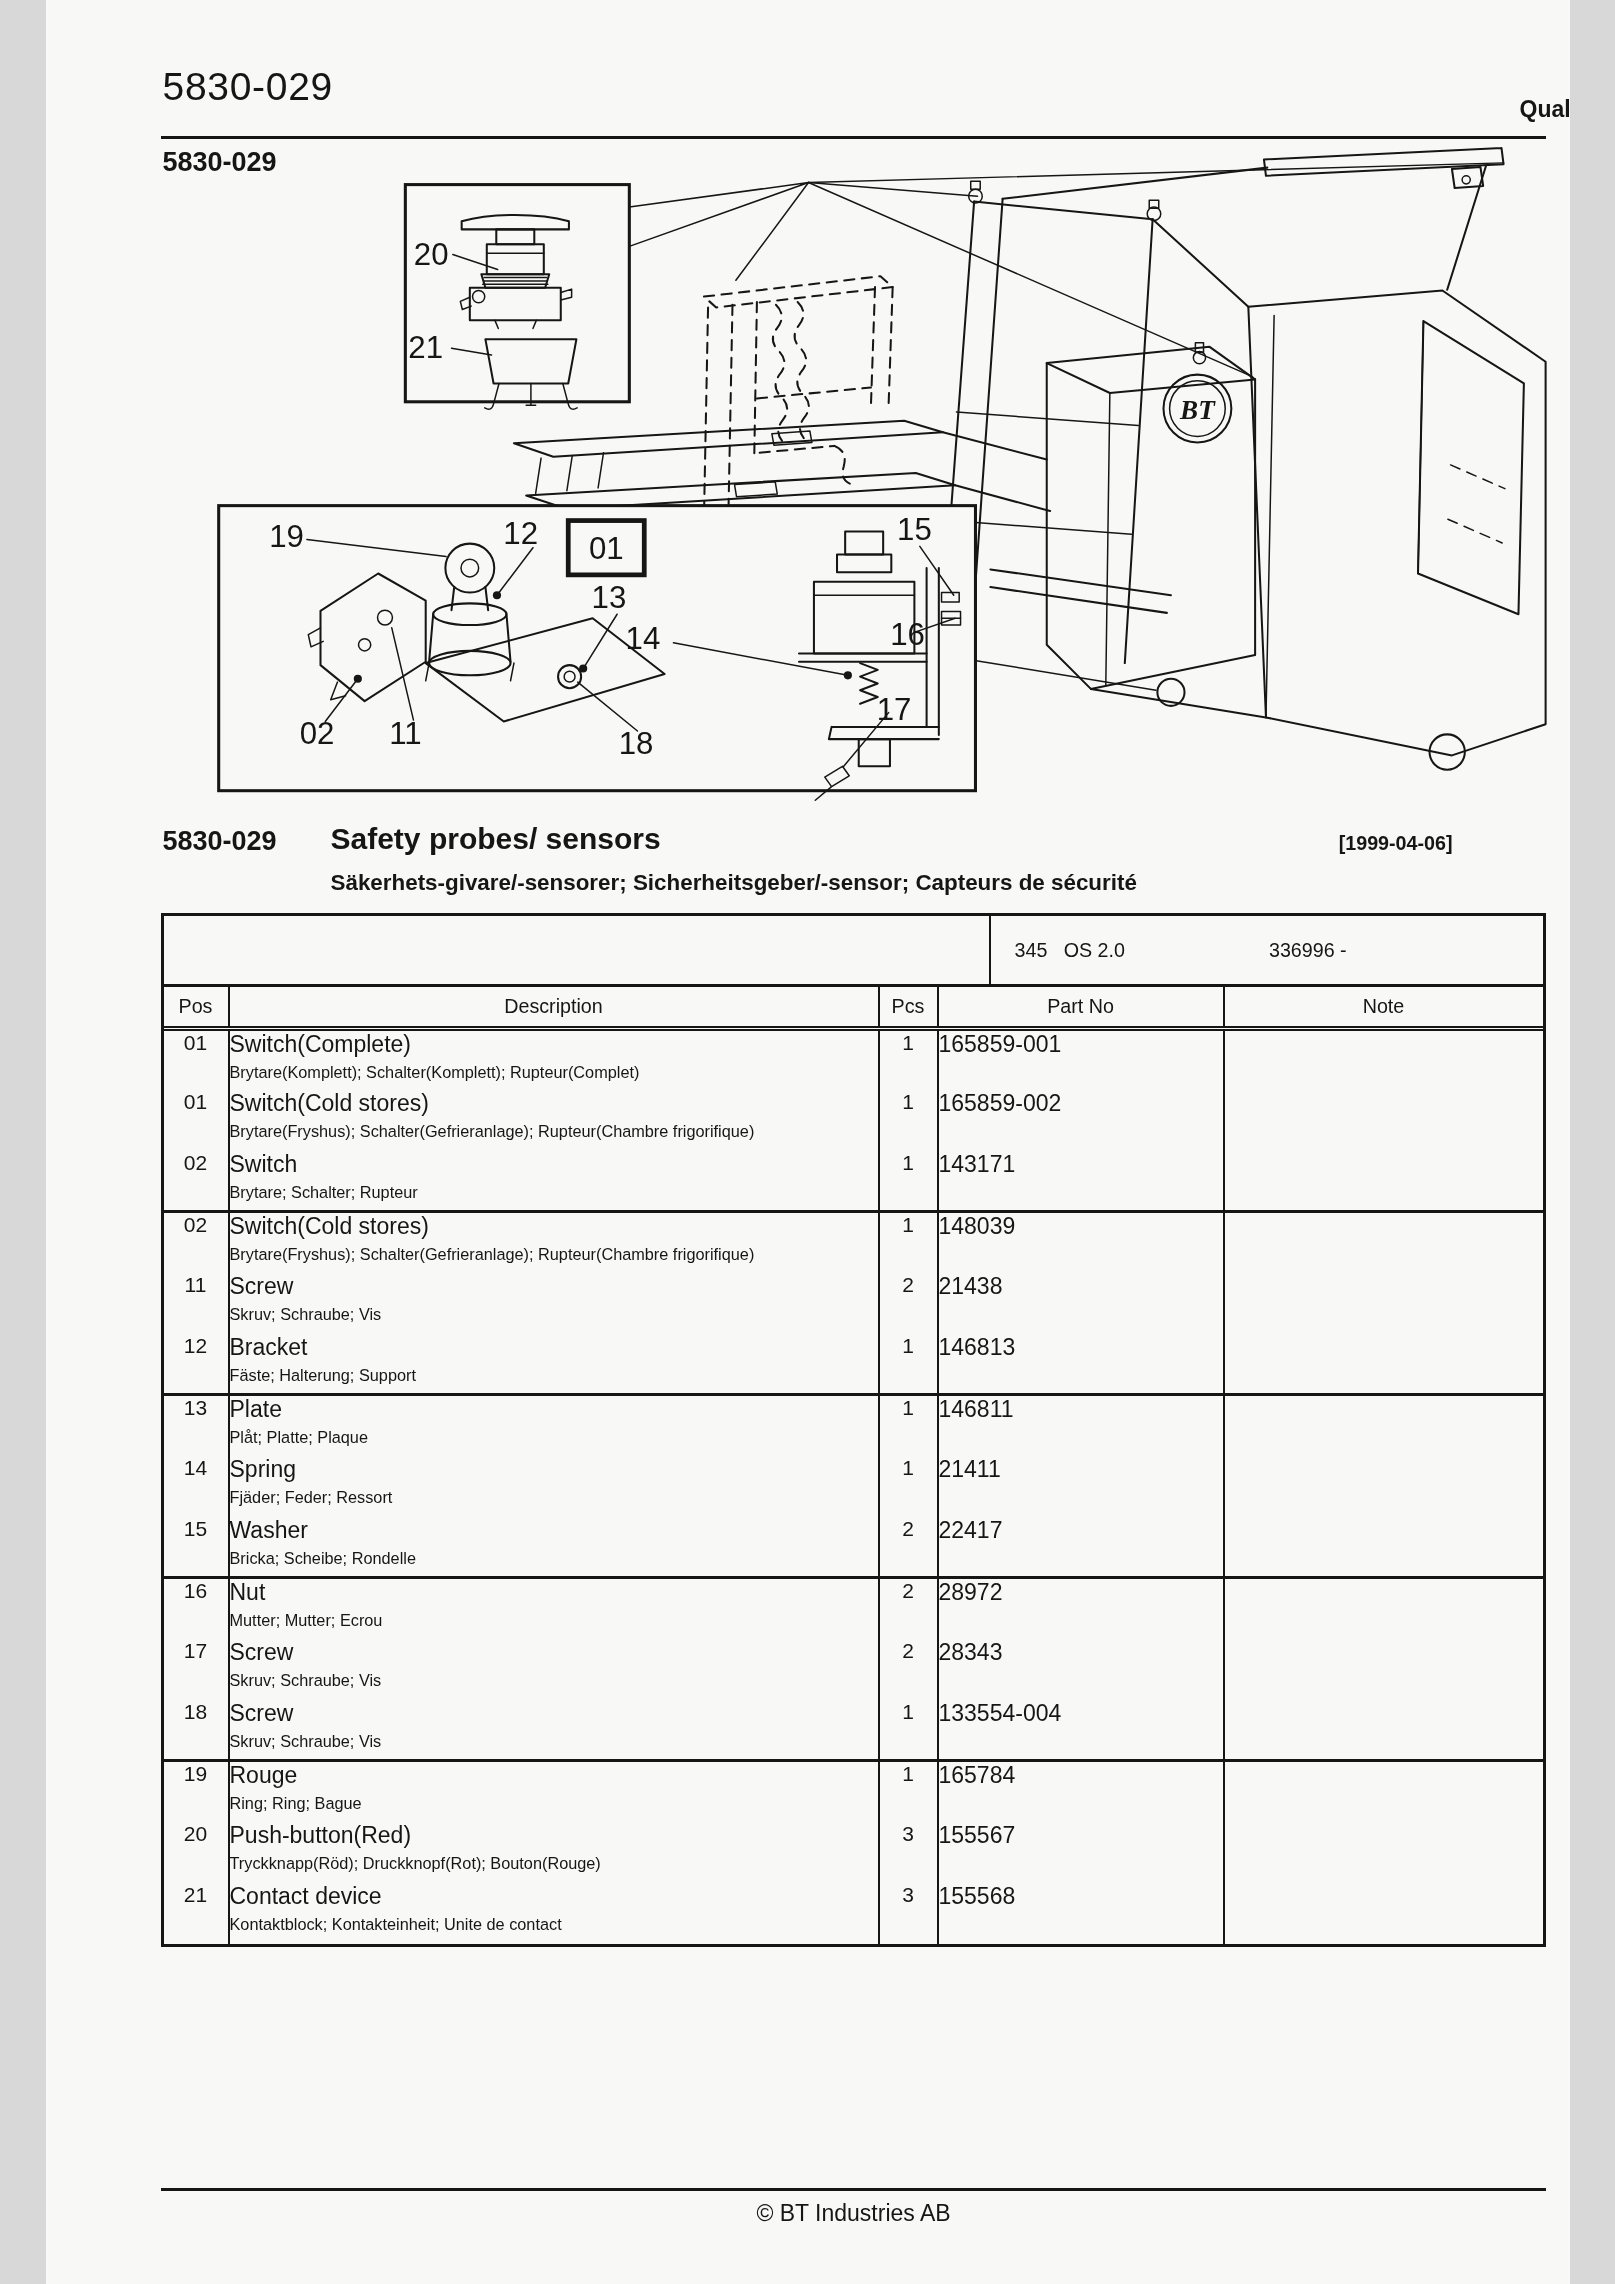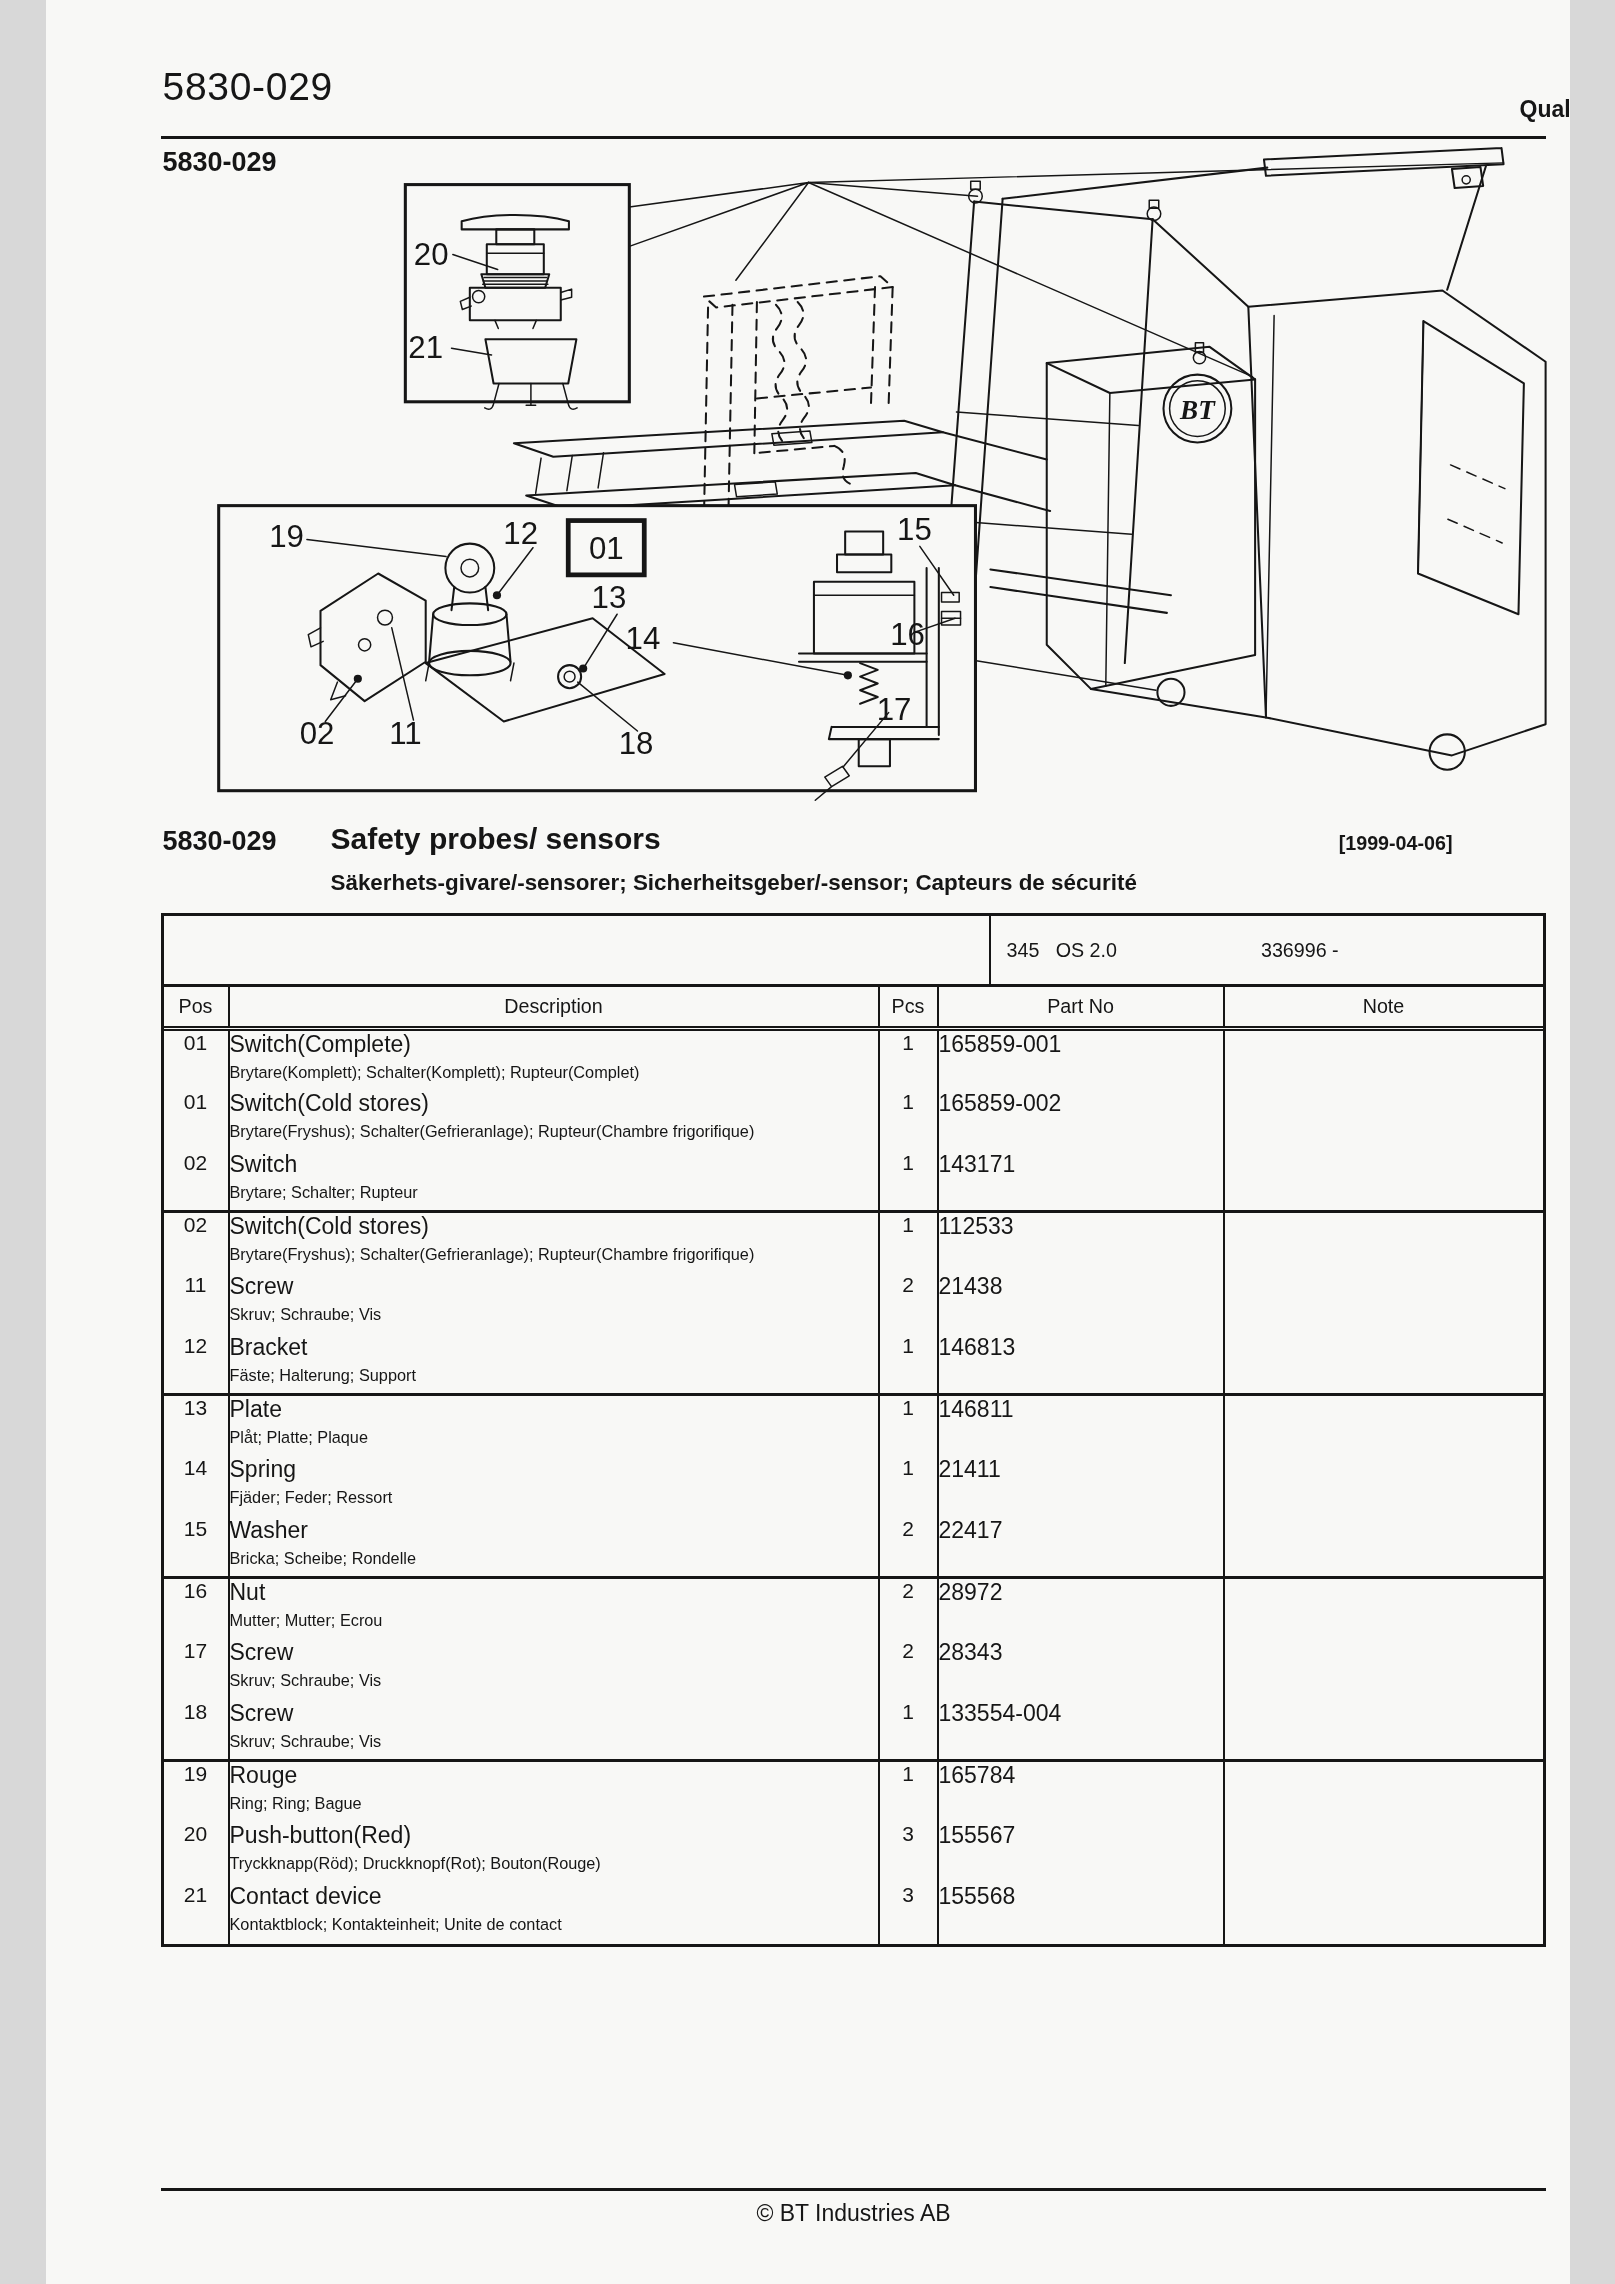--- a/index.html
+++ b/index.html
@@ -27,21 +27,21 @@
   
   .title-code { position:absolute; left:117px; top:826px; font-size:27px; font-weight:700; }
   .title-main { position:absolute; left:285px; top:822px; font-size:30px; font-weight:700; }
   .title-date { position:absolute; right:117px; top:832px; font-size:19.7px; font-weight:700; }
   .title-sub  { position:absolute; left:285px; top:870px; font-size:22.4px;font-weight:bold; }
   
   .parts-table { position:absolute; left:115px; top:913px; width:1385px; border:3.4px solid #161616; box-sizing:border-box; }
   .meta-row { display:flex; height:68px; border-bottom:3.4px solid #161616; }
   .meta-left { width:827px; border-right:2px solid #161616; box-sizing:border-box; }
   .meta-right { flex:1; display:flex; align-items:center; font-size:19.7px; }
-  .meta-model { margin-left:16px;text-align:right; }
+  .meta-model { margin-left:24px;text-align:right; }
   .meta-version { margin-left:16.3px; }
   .meta-serial { margin-left:144px; }
   table.rows { width:100%; border-collapse:collapse; table-layout:fixed; }
   table.rows th, table.rows td { padding:0; }
   thead th { height:39px; font-size:19.7px; font-weight:400; border-bottom:5.4px double #161616; }
   .vline { border-left:2px solid #161616; }
   tbody tr { height:61px; }
   tbody td { vertical-align:top; padding-top:8.1px; }
   td.c-pos { text-align:center; font-size:21px; }
   td.c-desc { padding-left:15px; }
@@ -289,21 +289,21 @@
             <td class="c-note vline"></td>
           </tr>
 
           <tr class="group-start">
             <td class="c-pos">02</td>
             <td class="c-desc vline">
               <div class="desc-main">Switch(Cold stores)</div>
               <div class="desc-sub">Brytare(Fryshus); Schalter(Gefrieranlage); Rupteur(Chambre frigorifique)</div>
             </td>
             <td class="c-pcs vline">1</td>
-            <td class="c-part vline">112533</td>
+            <td class="c-part vline">148039</td>
             <td class="c-note vline"></td>
           </tr>
 
           <tr>
             <td class="c-pos">11</td>
             <td class="c-desc vline">
               <div class="desc-main">Screw</div>
               <div class="desc-sub">Skruv; Schraube; Vis</div>
             </td>
             <td class="c-pcs vline">2</td>

